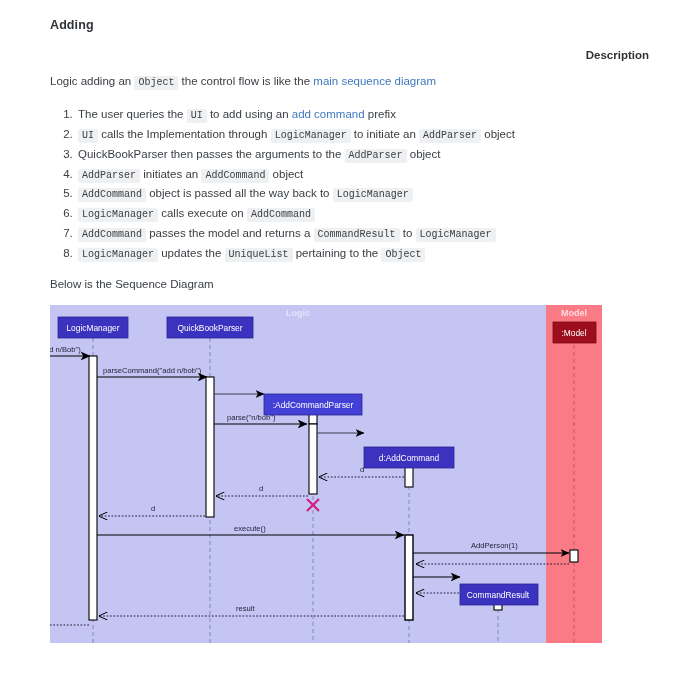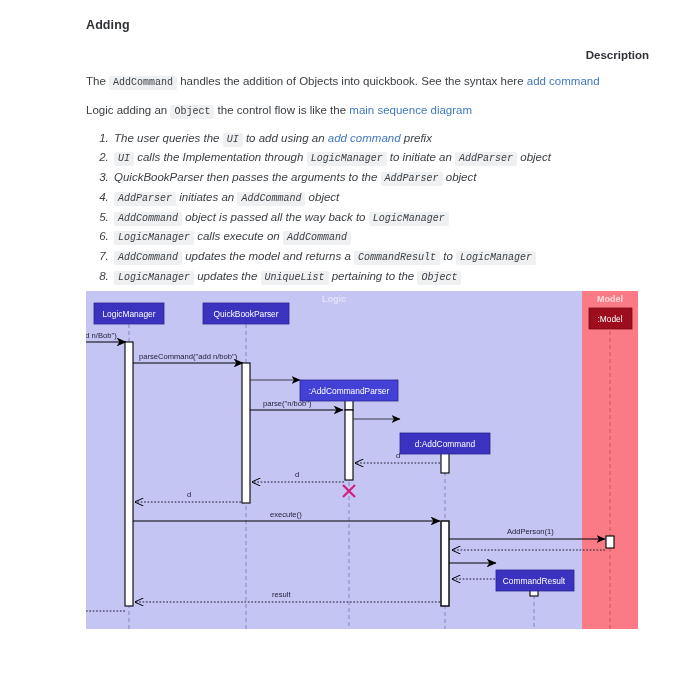--- a/index.html
+++ b/index.html
@@ -4,21 +4,21 @@
 <style>
   html,body{margin:0;padding:0;}
   body{
     width:675px; height:699px;
     background:#ffffff;
     font-family:"Liberation Sans", sans-serif;
     font-size:11.5px;
     color:#3b4045;
     overflow:hidden;
   }
-  .page{ padding:14px 26px 0 86px; box-sizing:border-box; width:675px;}
+  .page{ padding:14px 26px 0 50px; box-sizing:border-box; width:675px;}
   h1.sec-title{
     font-size:12.5px; font-weight:bold; color:#2f3337;
     margin:4px 0 0 0; letter-spacing:.1px;
   }
   h2.sub-title{
     font-size:11.5px; font-weight:bold; color:#2f3337;
     margin:17px 0 0 0;
     text-align:right;
   }
   p.para{ margin:12px 0 0 0; line-height:1.5; color:#3b4045; font-size:11.5px;}
@@ -26,63 +26,60 @@
     font-family:"Liberation Mono", monospace;
     font-size:10px;
     background:#eef0f2;
     color:#3b4045;
     padding:1px 4px 2px 4px;
     border-radius:2px;
     white-space:nowrap;
   }
   a.link{ color:#4078c0; text-decoration:none;}
   ol.steps{
-    margin:9px 0 0 0;
+    margin:15px 0 0 0;
     padding-left:26px;
     line-height:1.72;
     font-size:11.5px;
-    font-style:italic;
   }
   ol.steps li{ padding-left:2px; }
 
   
-  .diagram-wrap{ margin-top:4px; position:relative; width:599px; height:392px;}
+  .diagram-wrap{ margin-top:11px; position:relative; width:599px; height:392px;}
   svg.seq{ display:block; }
 
   p.below{ margin:13px 0 0 0; }
 </style>
 </head>
 <body>
 
 <div class="page">
 
   <h1 class="sec-title">Adding</h1>
 
   <h2 class="sub-title">Description</h2>
 
-  <p class="para">
-    <span>The </span><code class="inline">AddCommand</code><span> handles the addition of Objects into quickbook. See the syntax here </span><a class="link" href="#">add command</a>
-  </p>
 
 
   <p class="para">
     <span>Logic adding an </span><code class="inline">Object</code><span> the control flow is like the </span><a class="link" href="#">main sequence diagram</a>
   </p>
 
   <ol class="steps" id="steps-list">
       <li><span>The user queries the </span><code class="inline">UI</code><span> to add using an </span><a class="link" href="#">add command</a><span> prefix</span></li>
       <li><code class="inline">UI</code><span> calls the Implementation through </span><code class="inline">LogicManager</code><span> to initiate an </span><code class="inline">AddParser</code><span> object</span></li>
       <li><span>QuickBookParser then passes the arguments to the </span><code class="inline">AddParser</code><span> object</span></li>
       <li><code class="inline">AddParser</code><span> initiates an </span><code class="inline">AddCommand</code><span> object</span></li>
       <li><code class="inline">AddCommand</code><span> object is passed all the way back to </span><code class="inline">LogicManager</code></li>
       <li><code class="inline">LogicManager</code><span> calls execute on </span><code class="inline">AddCommand</code></li>
-      <li><code class="inline">AddCommand</code><span> updates the model and returns a </span><code class="inline">CommandResult</code><span> to </span><code class="inline">LogicManager</code></li>
+      <li><code class="inline">AddCommand</code><span> passes the model and returns a </span><code class="inline">CommandResult</code><span> to </span><code class="inline">LogicManager</code></li>
       <li><code class="inline">LogicManager</code><span> updates the </span><code class="inline">UniqueList</code><span> pertaining to the </span><code class="inline">Object</code></li>
     </ol>
 
+  <p class="para below">Below is the Sequence Diagram</p>
 
   <div class="diagram-wrap">
     <svg class="seq" width="599" height="338" viewBox="0 0 599 338" xmlns="http://www.w3.org/2000/svg">
       <defs>
         <marker id="arrHead" markerWidth="9" markerHeight="8" refX="8.5" refY="4" orient="auto">
           <path d="M0,0 L9,4 L0,8 L2.4,4 z" fill="#000"></path>
         </marker>
         <marker id="arrHeadOpen" markerWidth="9" markerHeight="8" refX="8.5" refY="4" orient="auto">
           <path d="M0,0 L9,4 L0,8" fill="none" stroke="#000" stroke-width="1"></path>
         </marker>

